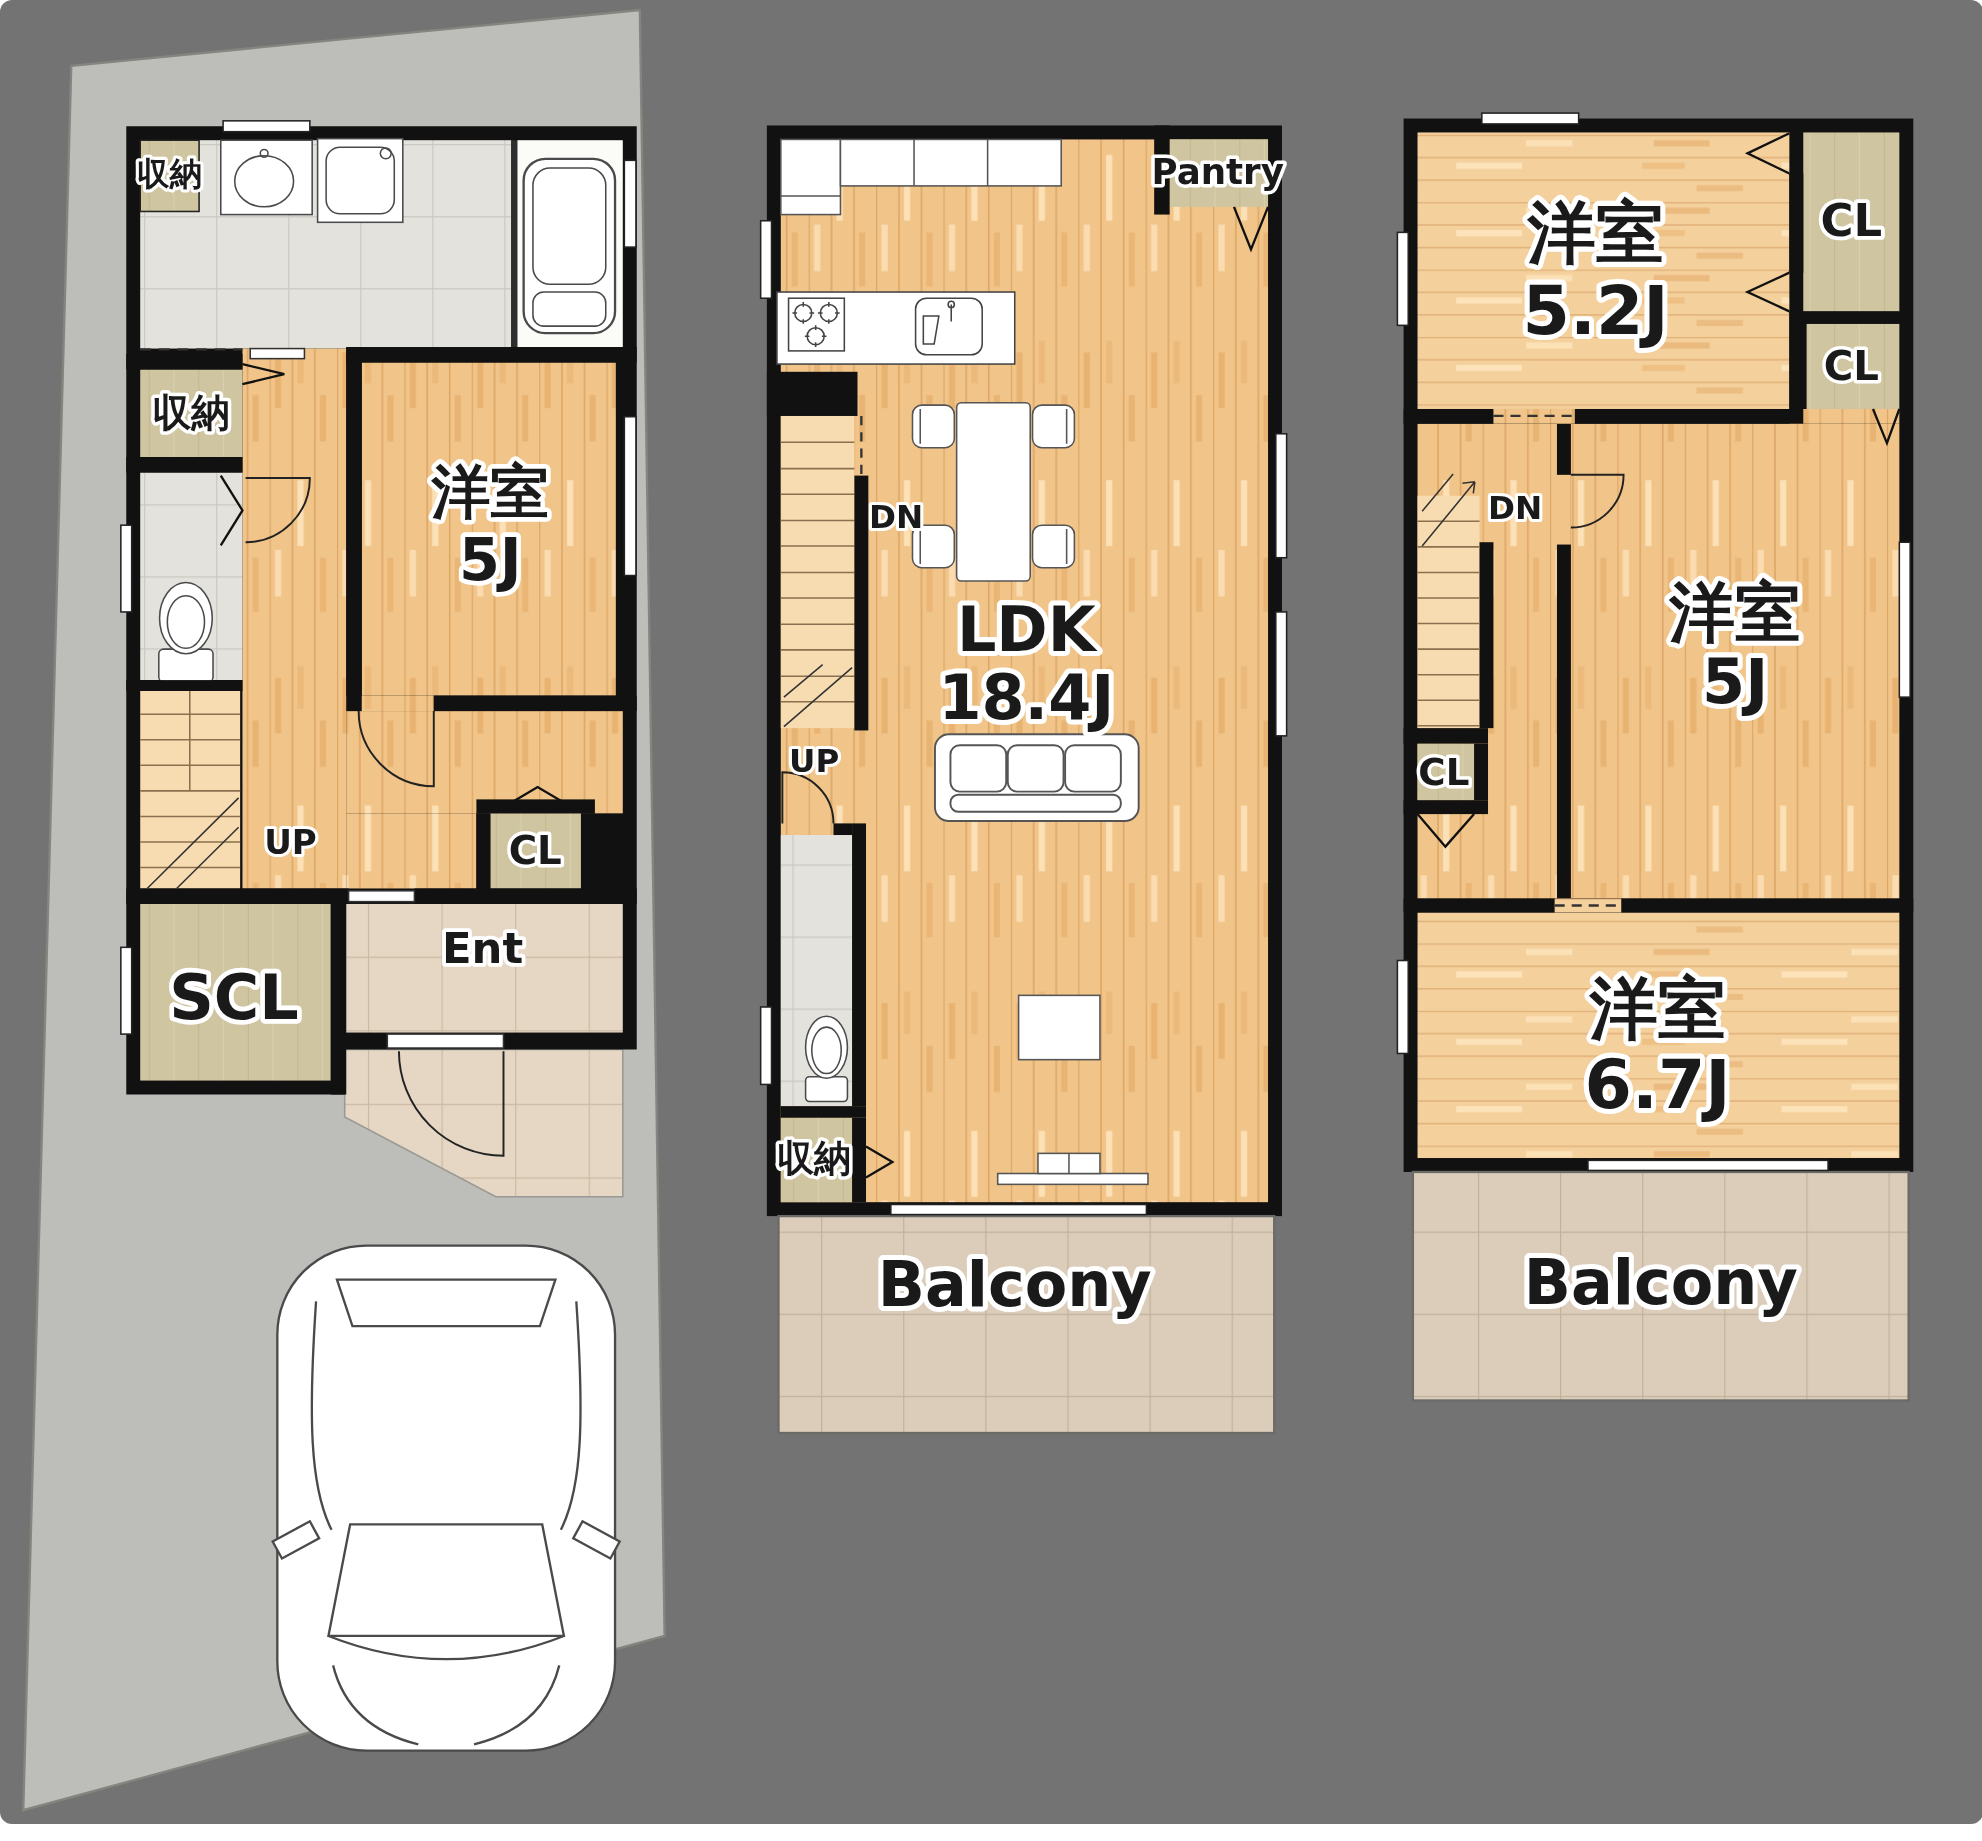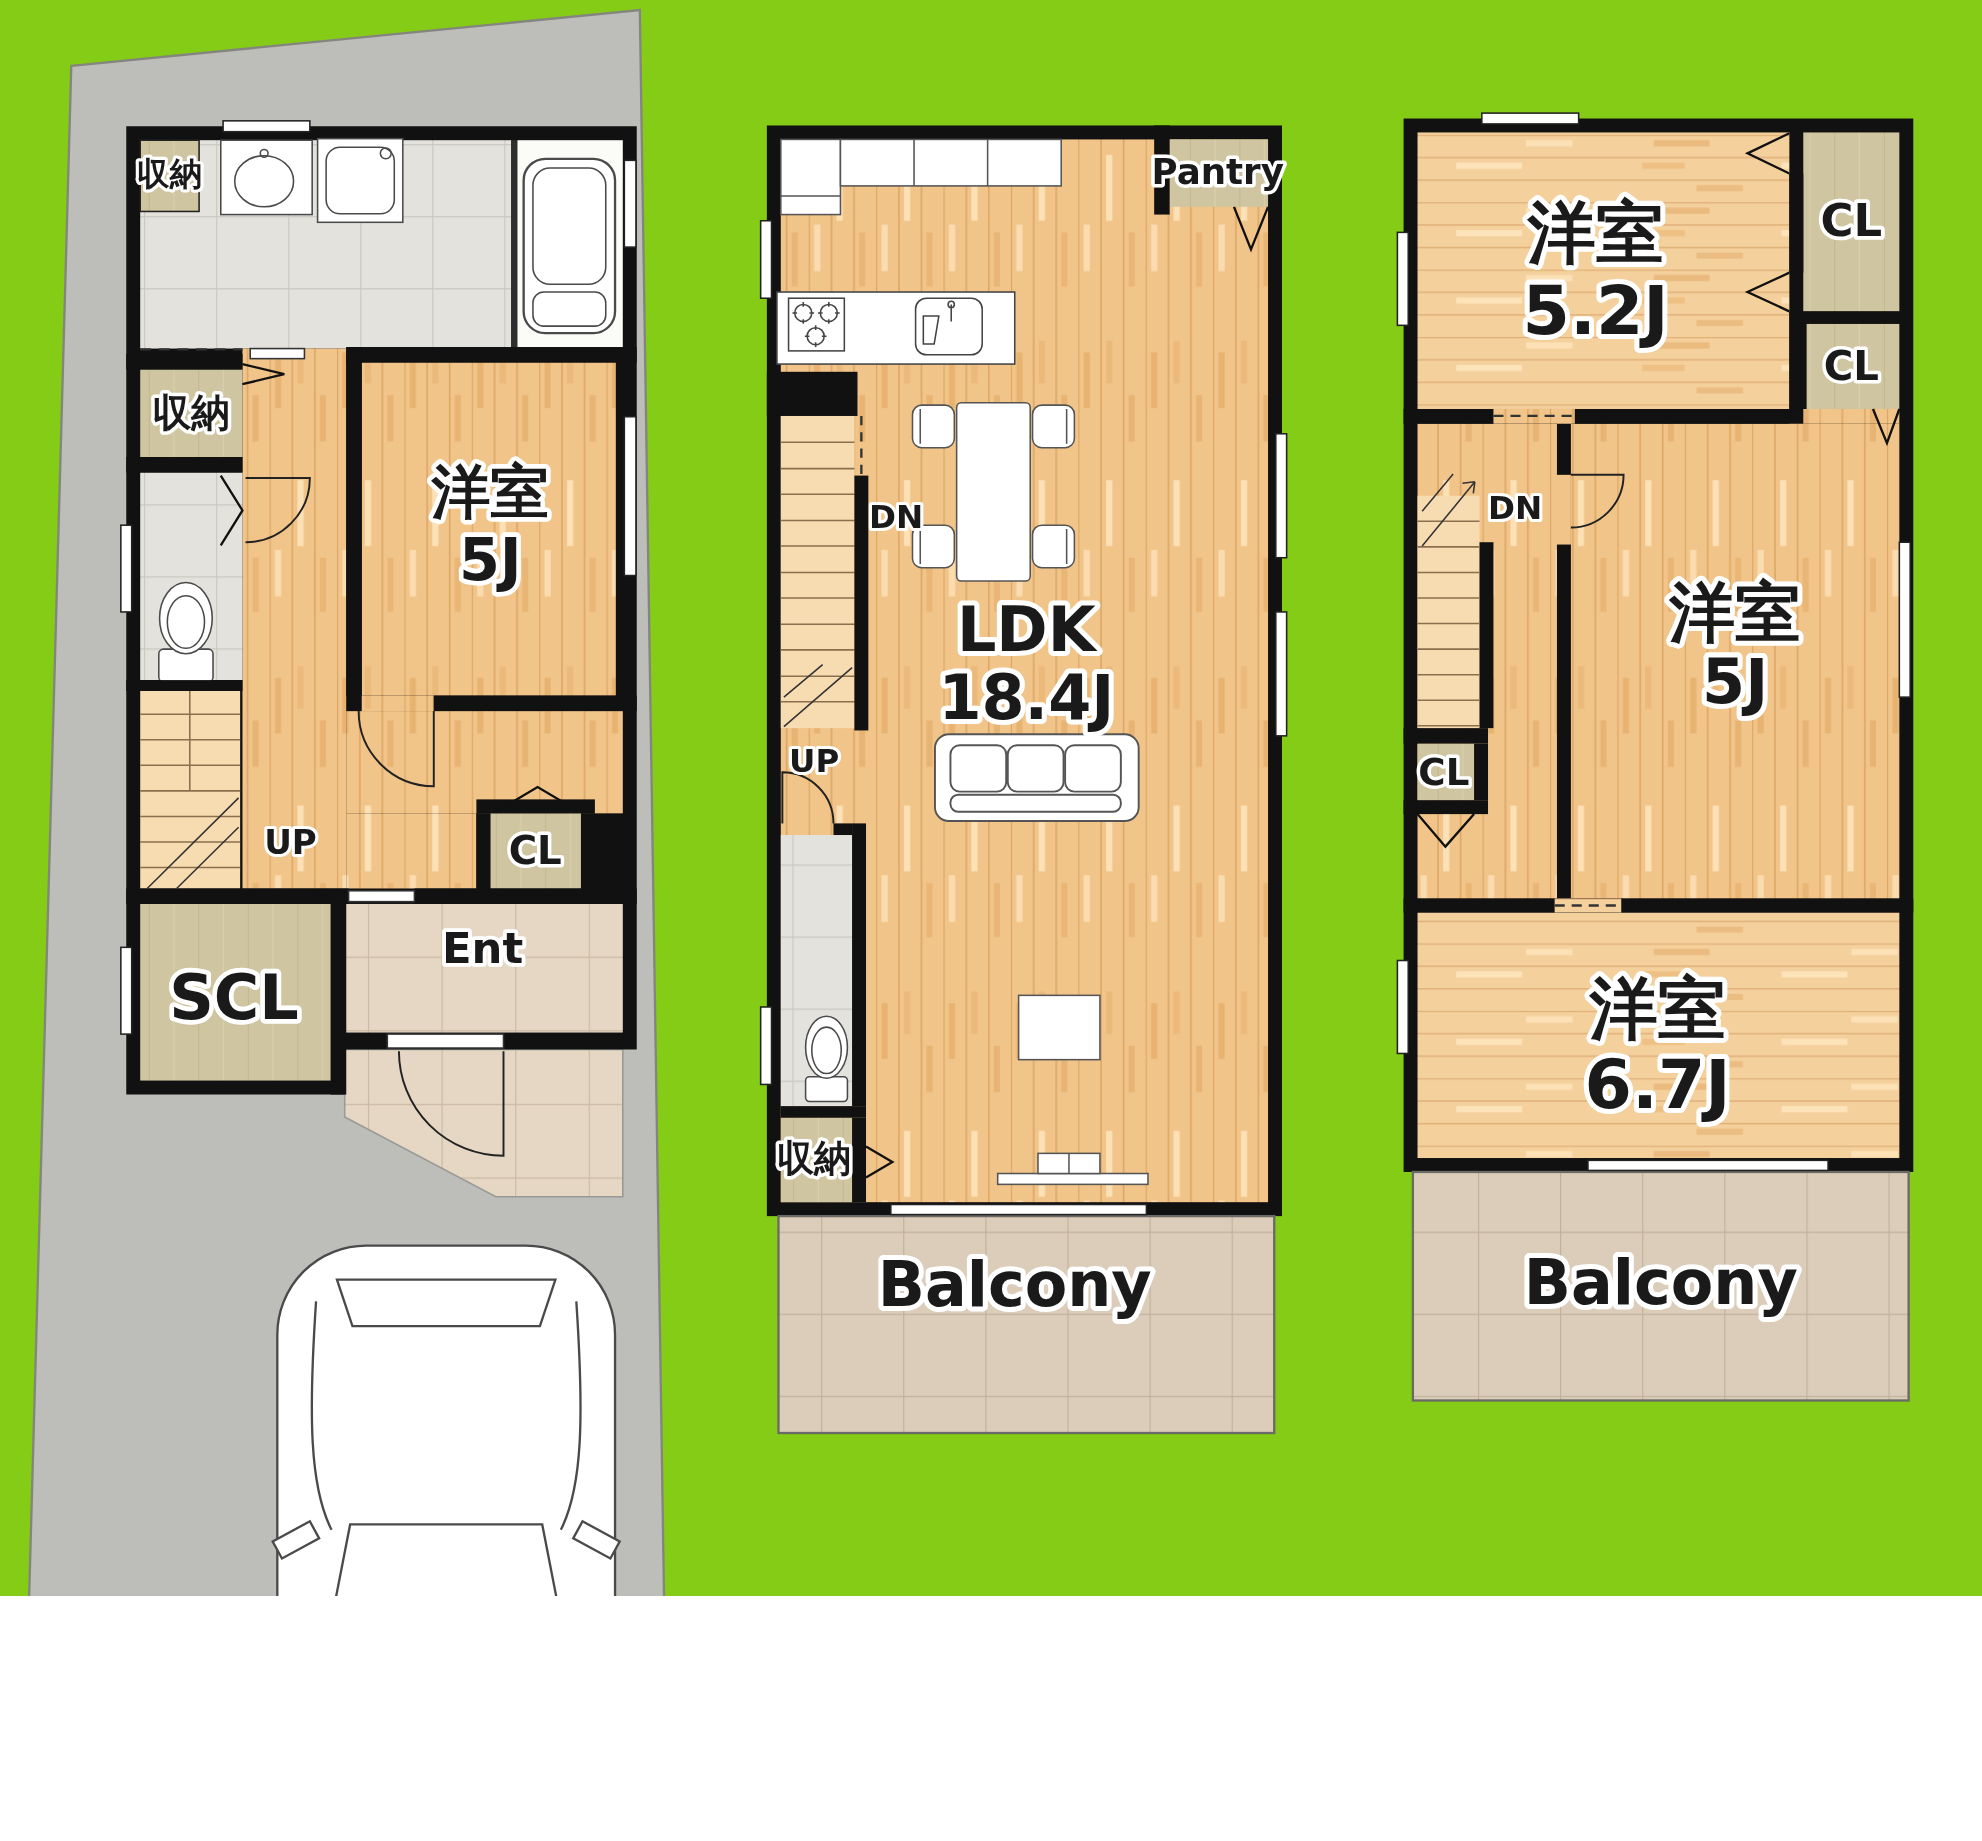--- a/index.html
+++ b/index.html
@@ -1,16 +1,16 @@
 <!DOCTYPE html>
 <html style="font-size:12.4px"><head>
 <meta charset="utf-8">
 <style>
   html,body{margin:0;padding:0;background:#ffffff;}
-  .stage{position:relative;width:1983px;height:1596px;background:#84cc16;overflow:hidden;}
+  .stage{position:relative;width:1983px;height:1824px;background:#737373;overflow:hidden;border-radius:12px;}
   svg{position:absolute;left:0;top:0;}
   .lbl{
     font-family:"DejaVu Sans","Liberation Sans",sans-serif;
     font-weight:700;
     fill:#1a1a1a;
     stroke:#ffffff;
     stroke-linejoin:round;
     text-anchor:middle;
   }
 </style>

